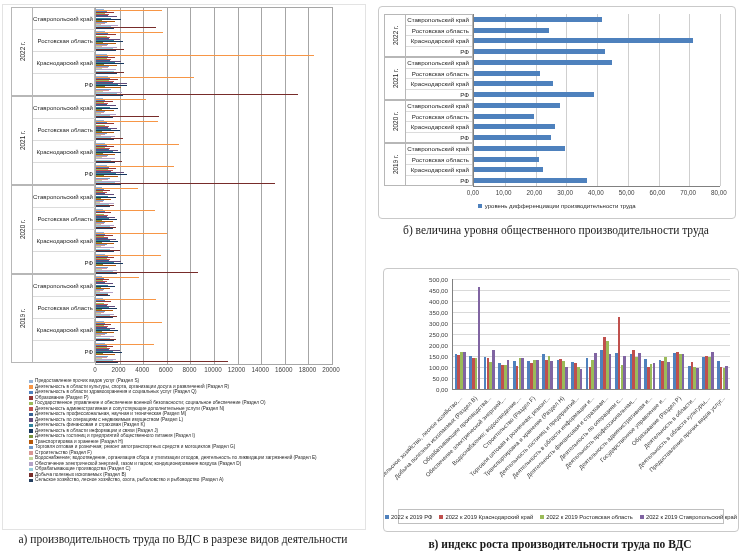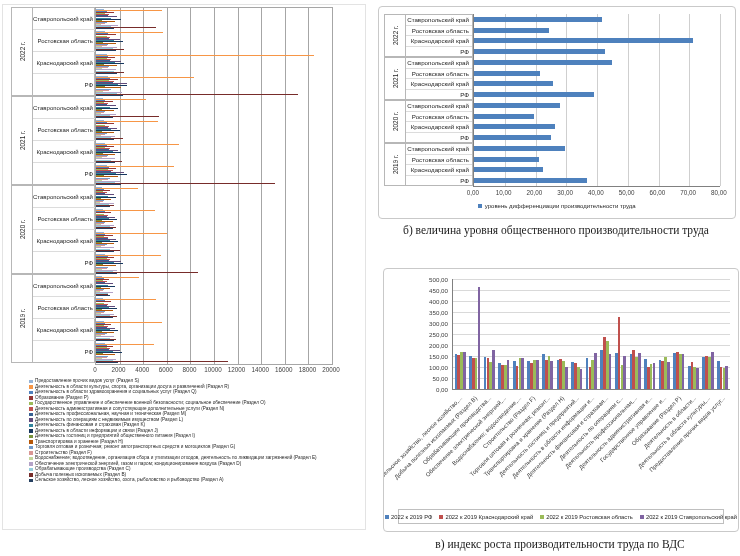--- a/index.html
+++ b/index.html
@@ -522,20 +522,21 @@
         <div class="lgi">
           <div class="lgsq" style="background: rgb(119, 44, 42);"></div>
           <div class="lgtx">Добыча полезных ископаемых (Раздел B)</div>
         </div>
         <div class="lgi">
           <div class="lgsq" style="background: rgb(37, 64, 97);"></div>
           <div class="lgtx">Сельское хозяйство, лесное хозяйство, охота, рыболовство и рыбоводство (Раздел A)</div>
         </div>
       </div>
   </div>
+  <div class="caption" style="left:2px;top:533px;width:362px;">а) производительность труда по ВДС в разрезе видов деятельности</div>
 
   <div class="frame" id="chart-b" style="left:378px;top:6px;width:356px;height:211px;">
     <div id="b-cats">
         <div class="ygroup" style="top: 0px; height: 43px;">
           <div class="ylab">2022 г.</div>
           <div class="rcells">
             <div class="rcell" style="font-size: 6.2px;">Ставропольский край</div>
             <div class="rcell" style="font-size: 6.2px;">Ростовская область</div>
             <div class="rcell" style="font-size: 6.2px;">Краснодарский край</div>
             <div class="rcell" style="font-size: 6.2px;">РФ</div>
@@ -818,15 +819,15 @@
         <div class="vlgi">
           <div class="lgsq" style="background: rgb(155, 187, 89); width: 4px; height: 4px; margin-right: 0px;"></div>
           <div>2022 к 2019 Ростовская область</div>
         </div>
         <div class="vlgi">
           <div class="lgsq" style="background: rgb(128, 100, 162); width: 4px; height: 4px; margin-right: 0px;"></div>
           <div>2022 к 2019 Ставропольский край</div>
         </div>
       </div>
   </div>
-  <div class="caption" style="left:383px;top:538px;width:354px;">в) индекс роста производительности труда по ВДС</div>
+  <div class="caption" style="left:383px;top:538px;width:354px;font-weight:bold;">в) индекс роста производительности труда по ВДС</div>
 
 </div>
 
 </body></html>

